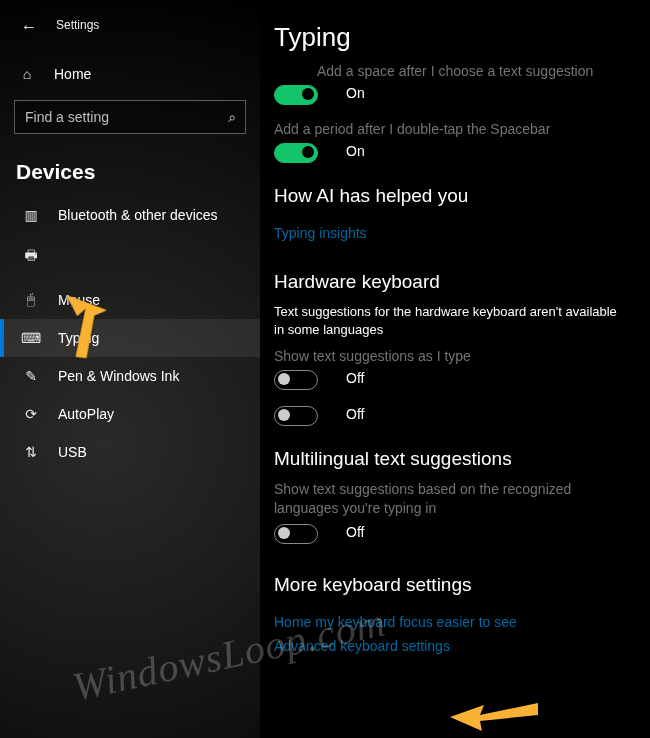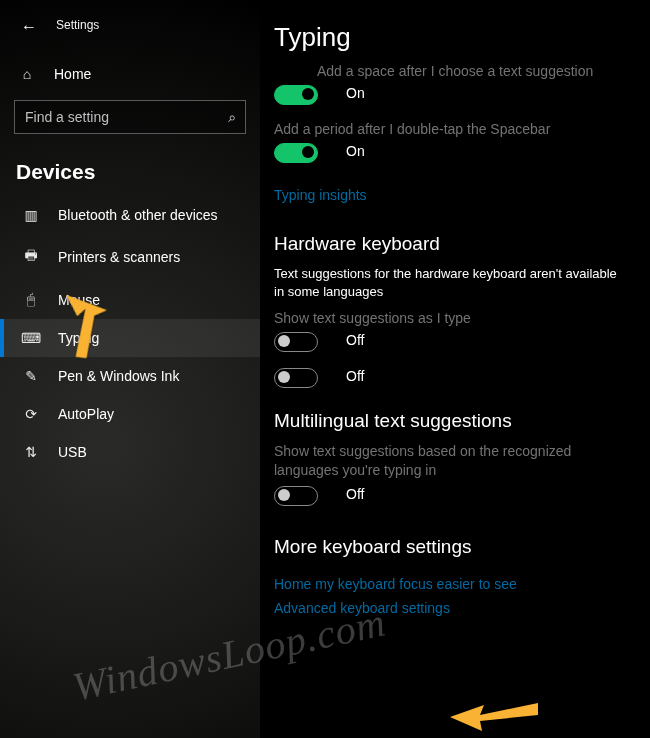--- a/index.html
+++ b/index.html
@@ -117,21 +117,20 @@
 
   <div class="section-header">Devices</div>
 
   <div id="nav-list">
       <div class="nav-item">
         <span class="icon">▥</span>
         <span>Bluetooth &amp; other devices</span>
       </div>
       <div class="nav-item">
         <span class="icon">🖶</span>
-        <span>Printers &amp; scanners</span>
       </div>
       <div class="nav-item">
         <span class="icon">🖱</span>
         <span>Mouse</span>
       </div>
       <div class="nav-item selected">
         <span class="icon">⌨</span>
         <span>Typing</span>
       </div>
       <div class="nav-item">
@@ -161,20 +160,21 @@
   </div>
 
   <div class="desc">Add a period after I double-tap the Spacebar</div>
   <div class="toggle-row">
     <span class="toggle on">
         <span class="knob"></span>
       </span>
     <span class="toggle-label">On</span>
   </div>
 
+  <div class="section-h">How AI has helped you</div>
   <a class="link">Typing insights</a>
 
   <div class="section-h">Hardware keyboard</div>
   <div class="sub">Text suggestions for the hardware keyboard aren't available in some languages</div>
 
   <div class="desc">Show text suggestions as I type</div>
   <div class="toggle-row">
     <span class="toggle">
         <span class="knob"></span>
       </span>

